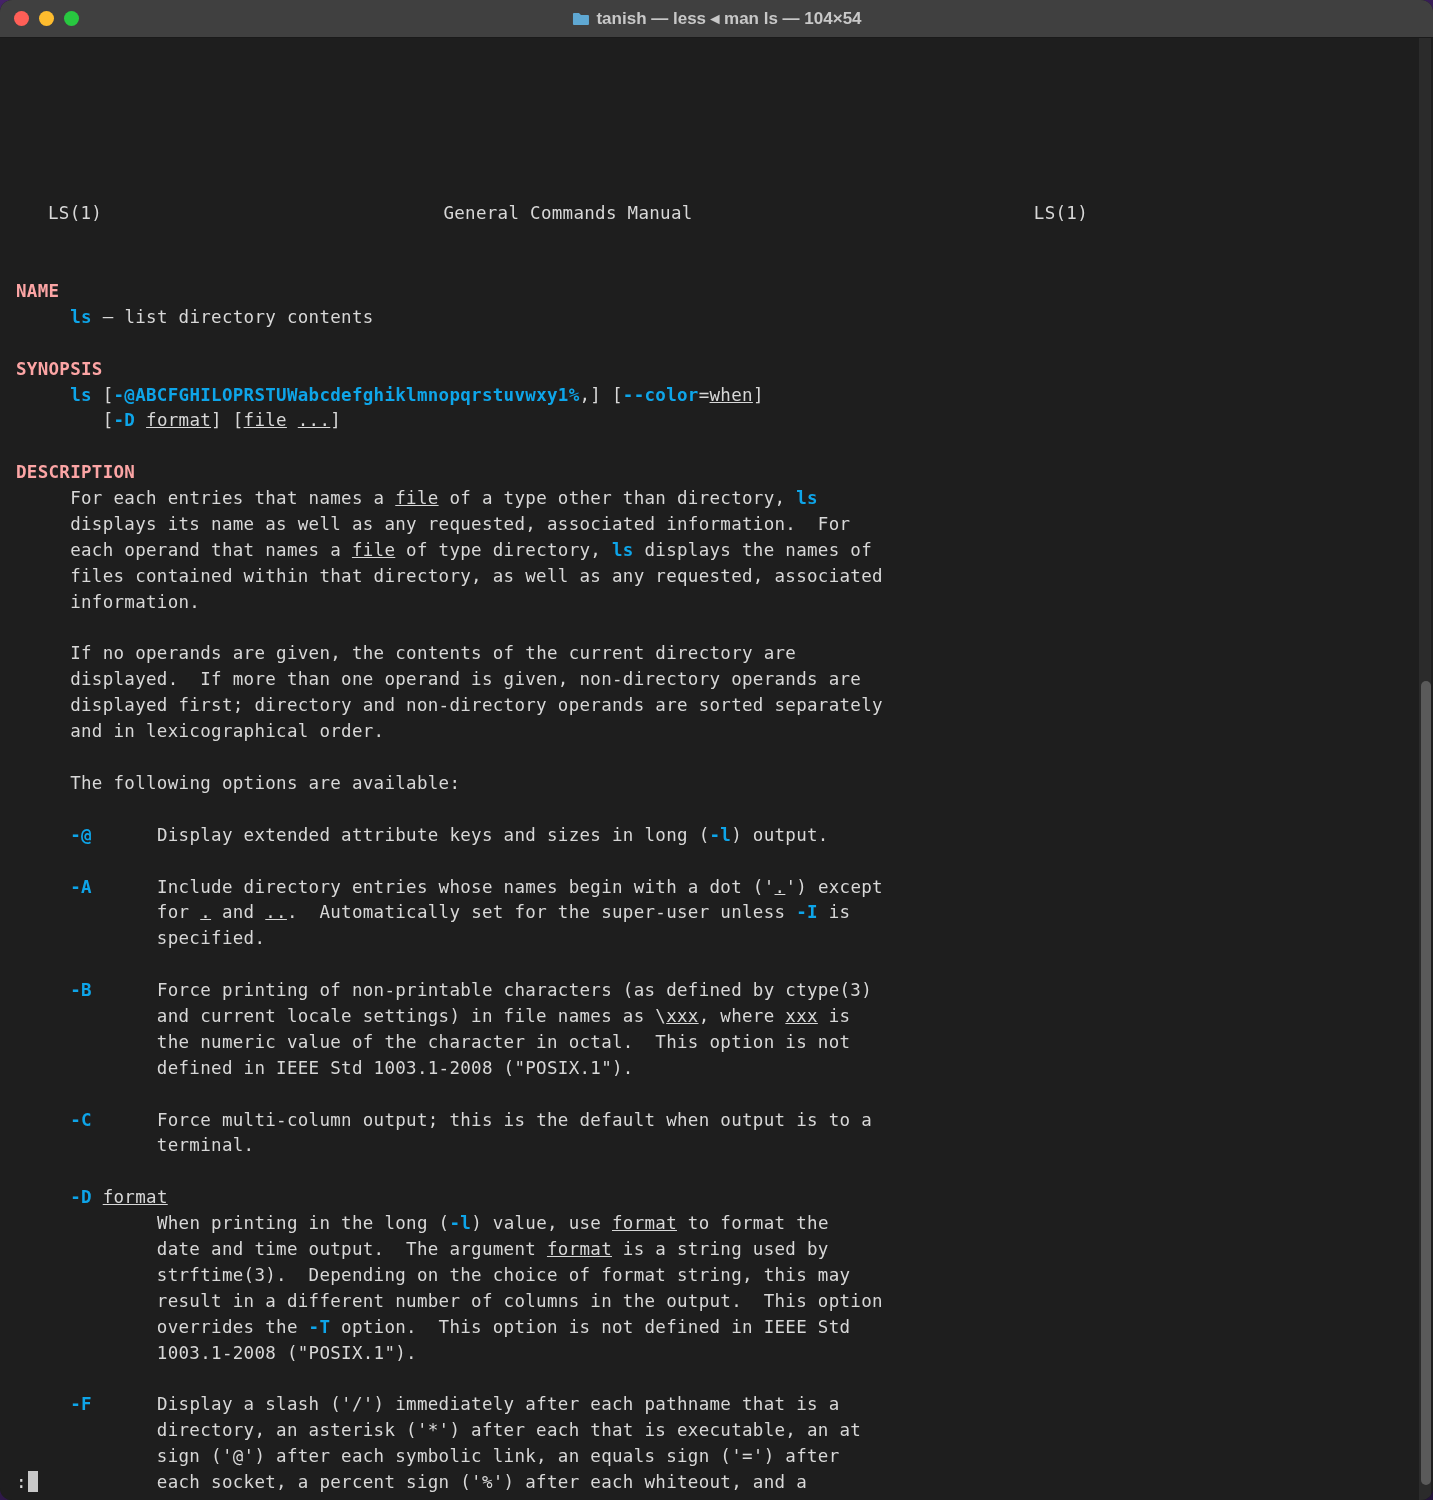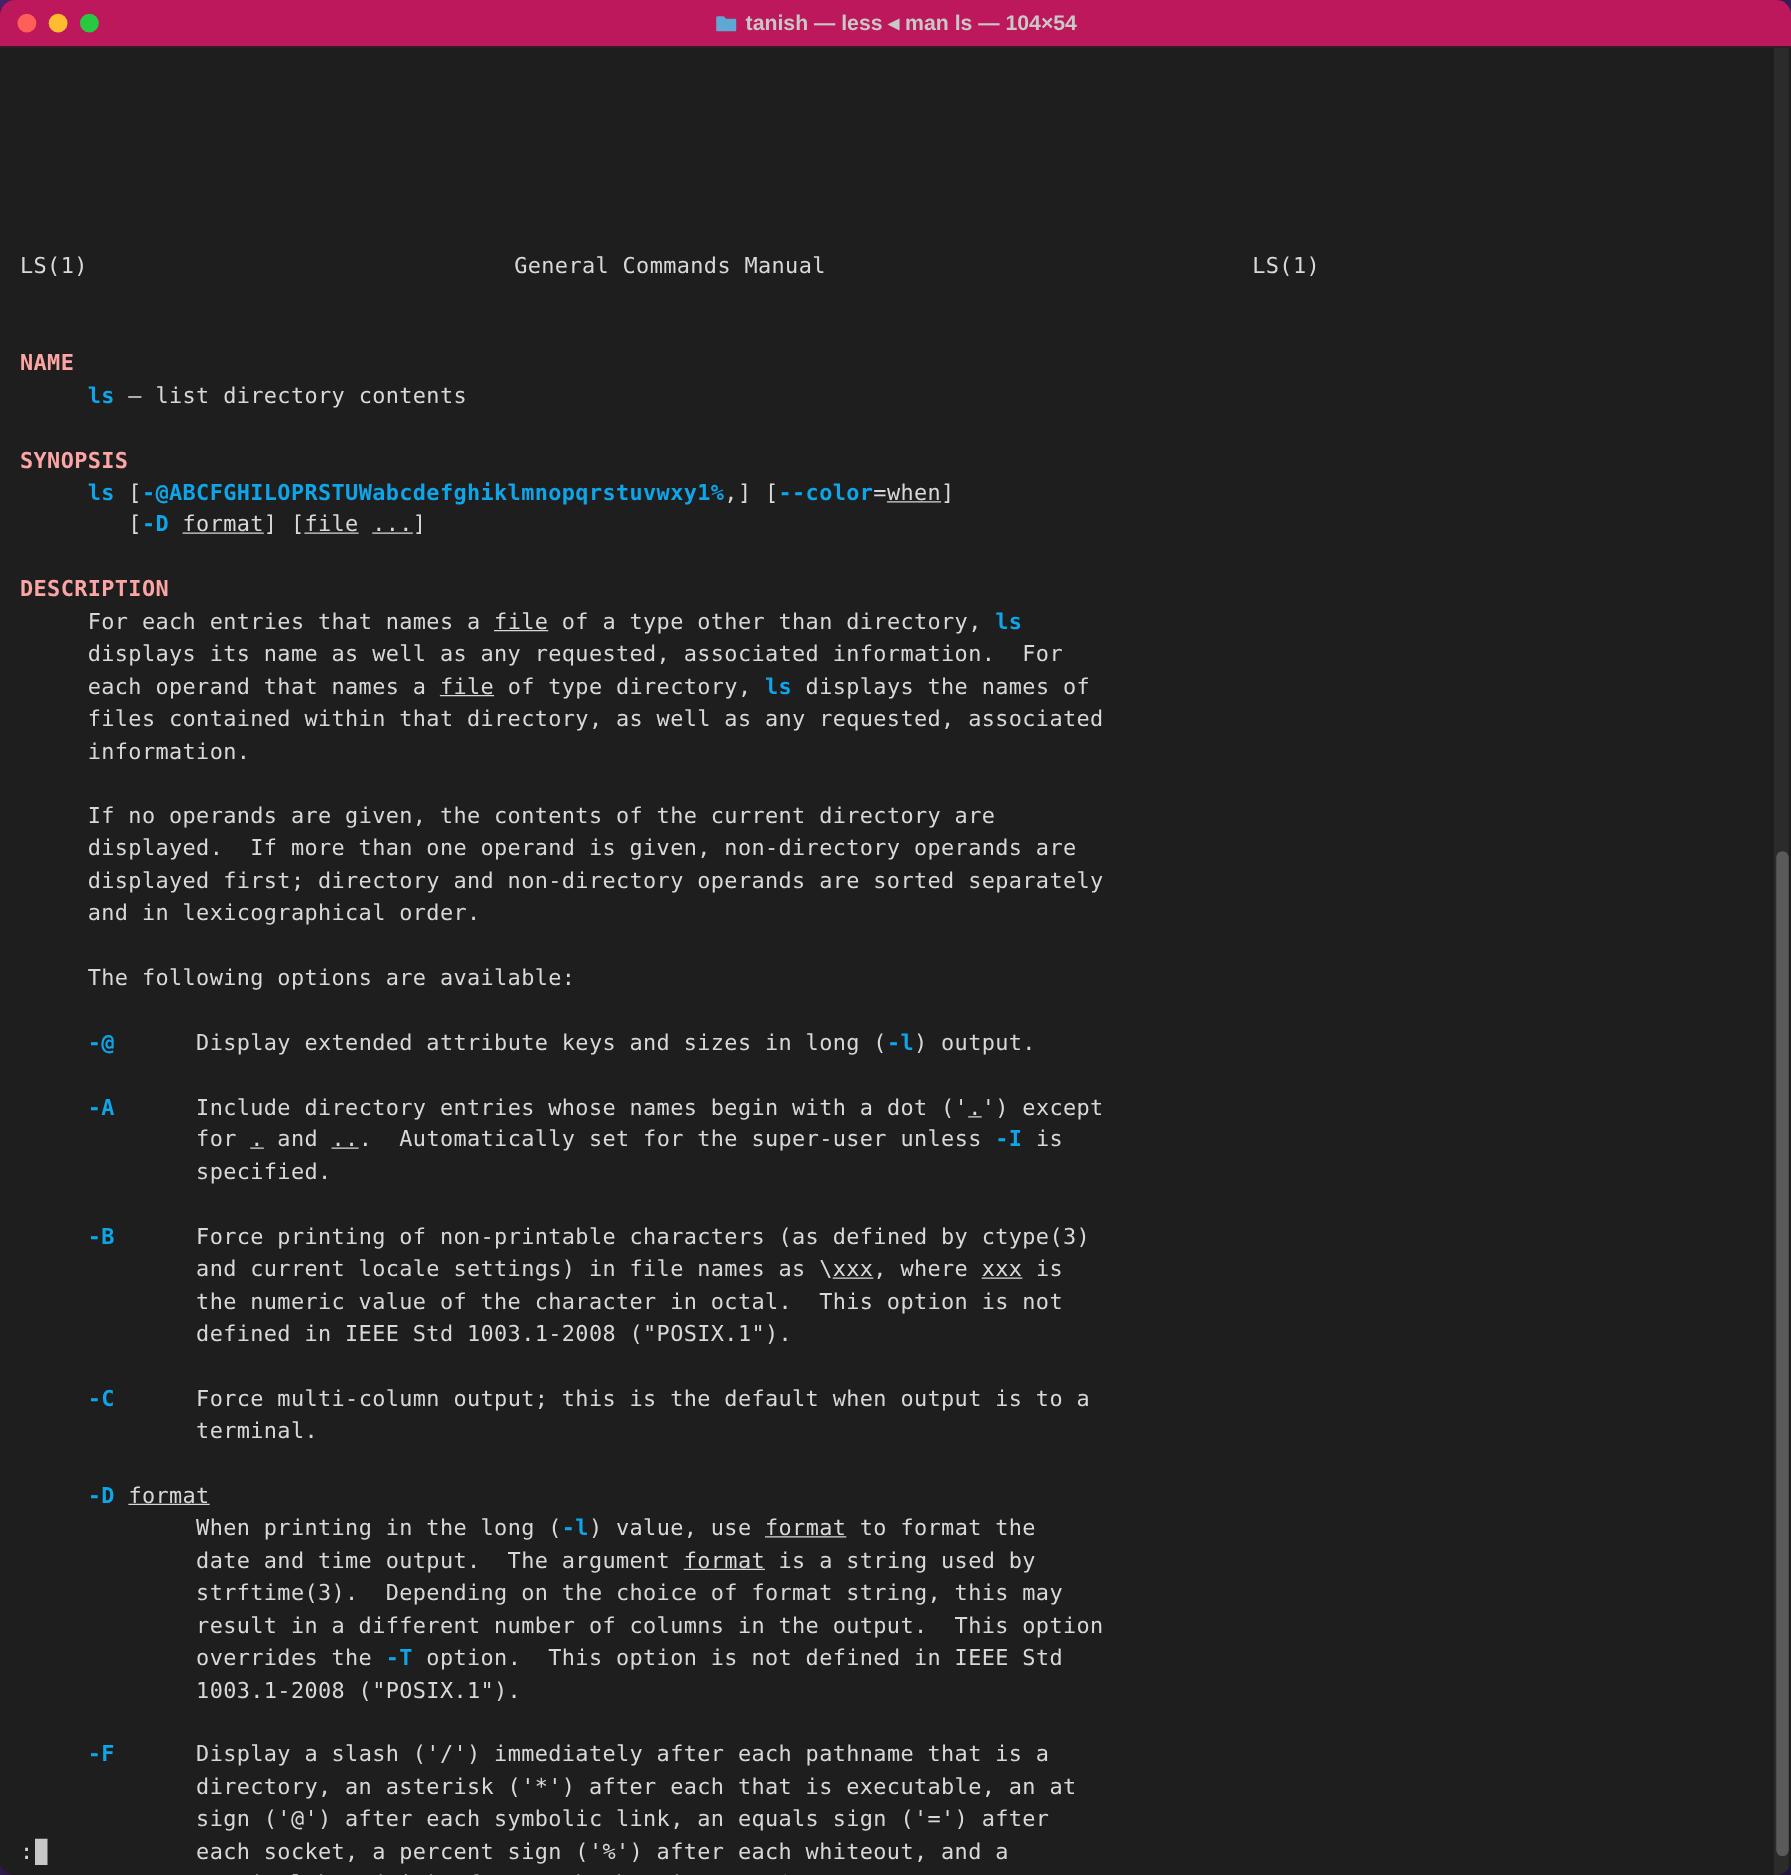--- a/index.html
+++ b/index.html
@@ -20,21 +20,21 @@
       height: 1500px;
       background: #1e1e1e;
       border-radius: 12px;
       overflow: hidden;
       box-shadow: 0 20px 60px rgba(0,0,0,0.5);
       display: flex;
       flex-direction: column;
     }
     .titlebar {
       height: 38px;
-      background: #be185d;
+      background: #404040;
       display: flex;
       align-items: center;
       padding: 0 14px;
       border-bottom: 1px solid #1a1a1a;
       position: relative;
       flex-shrink: 0;
     }
     .traffic-lights {
       display: flex;
       gap: 10px;
@@ -89,20 +89,21 @@
       top: 44%;
       width: 10px;
       height: 55%;
       background: #5a5a5a;
       border-radius: 5px;
     }
     .hdr-row {
       display: flex;
       justify-content: space-between;
       width: 1040px;
+      margin-left: 32px;
     }
     .b { font-weight: bold; color: #0ea5e9; }
     .u { text-decoration: underline; margin-top: 16px; }
     .section-head {
       font-weight: bold;
       color: #fca5a5;
     }
     .content-area {
       position: relative;
     }

